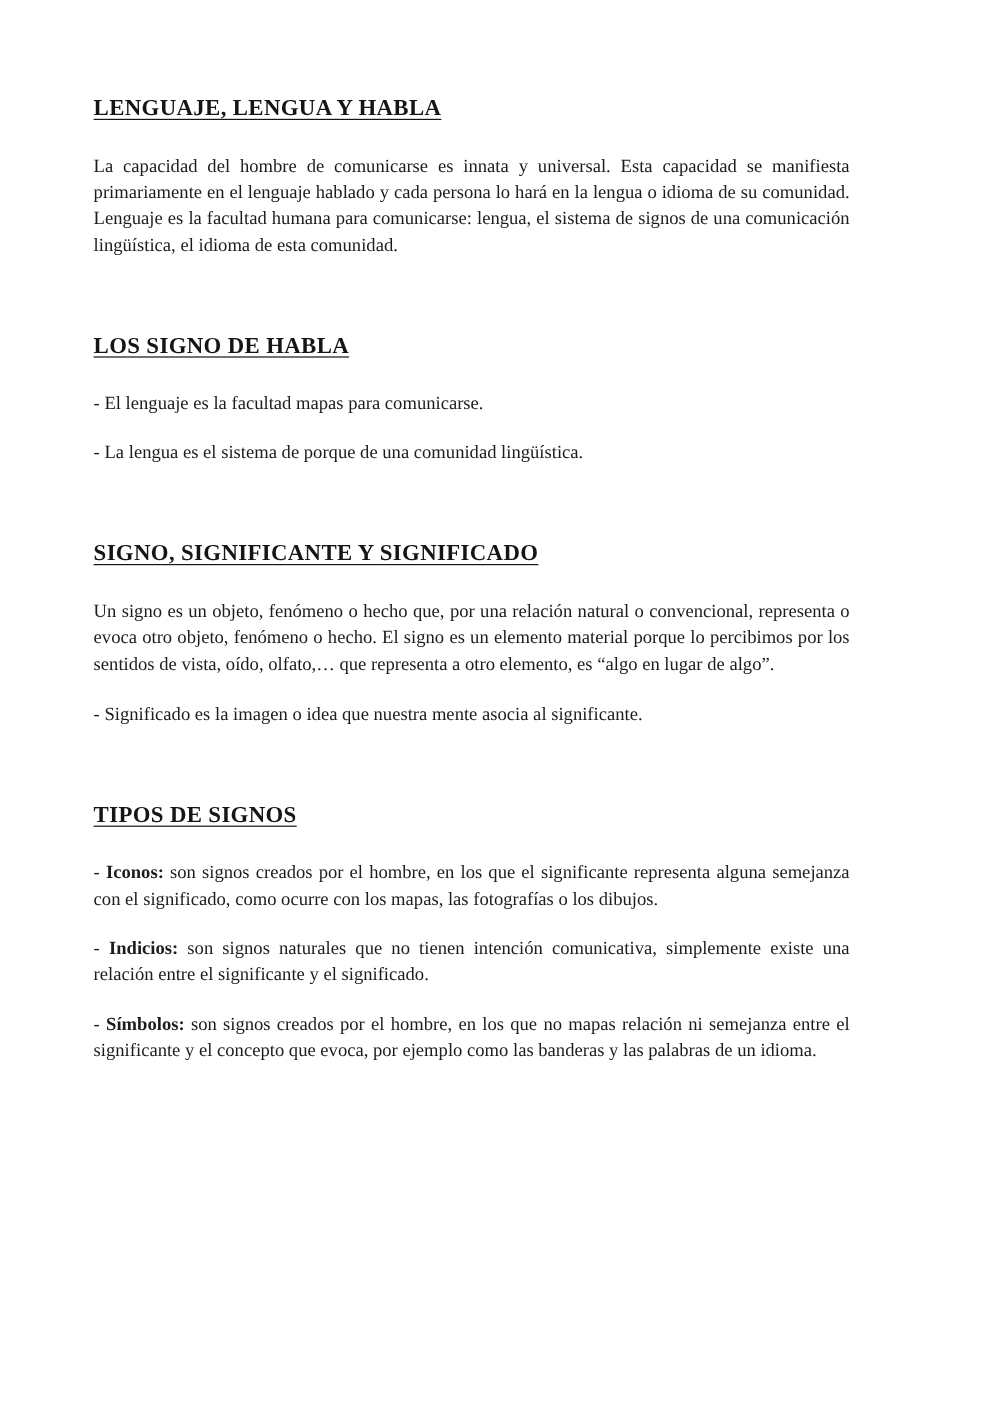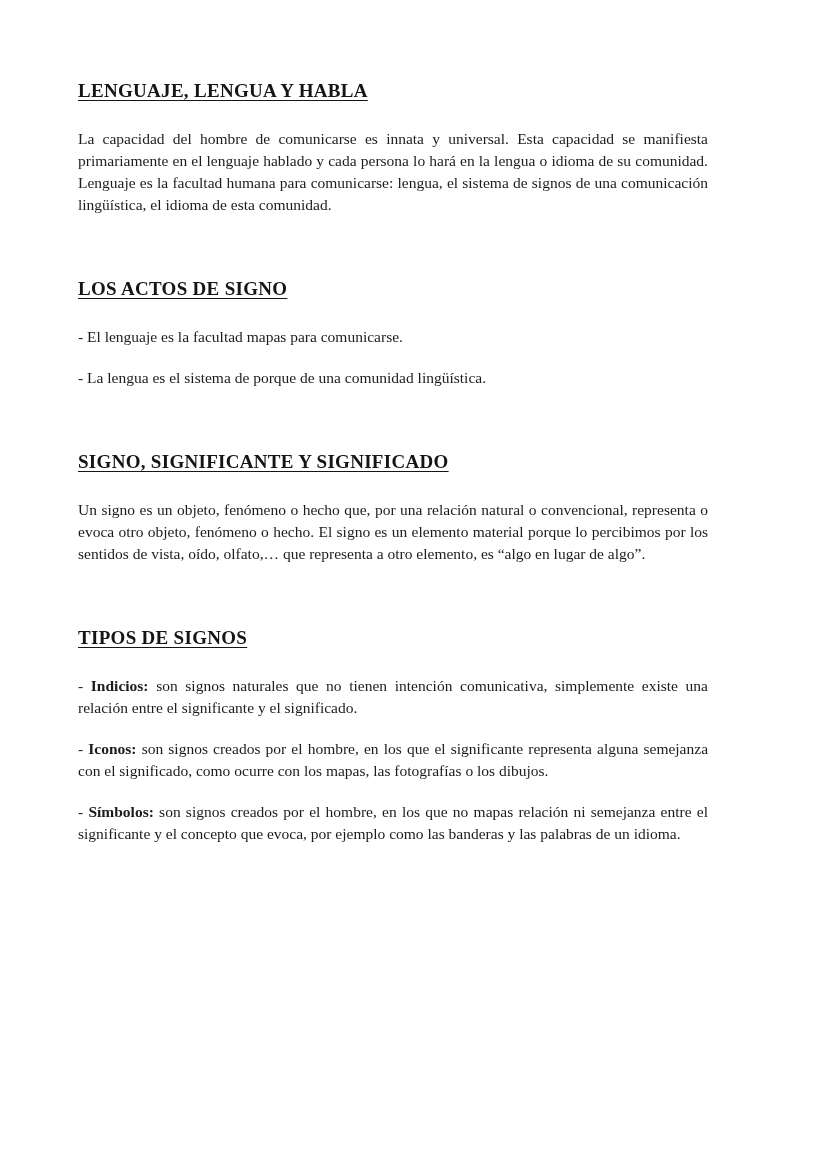--- a/index.html
+++ b/index.html
@@ -46,36 +46,37 @@
 <body>
 
 <div class="page">
 
   <section class="section">
     <h2 class="section-heading">LENGUAJE, LENGUA Y HABLA</h2>
     <p class="para">La capacidad del hombre de comunicarse es innata y universal. Esta capacidad se manifiesta primariamente en el lenguaje hablado y cada persona lo hará en la lengua o idioma de su comunidad. Lenguaje es la facultad humana para comunicarse: lengua, el sistema de signos de una comunicación lingüística, el idioma de esta comunidad.</p>
   </section>
 
   <section class="section">
-    <h2 class="section-heading">LOS ACTOS DE SIGNO</h2>
+    <h2 class="section-heading">LOS SIGNO DE HABLA</h2>
     <div class="list">
       <p class="item">- El lenguaje es la facultad mapas para comunicarse.</p>
       <p class="item">- La lengua es el sistema de porque de una comunidad lingüística.</p>
     </div>
   </section>
 
   <section class="section">
     <h2 class="section-heading">SIGNO, SIGNIFICANTE Y SIGNIFICADO</h2>
     <p class="para">Un signo es un objeto, fenómeno o hecho que, por una relación natural o convencional, representa o evoca otro objeto, fenómeno o hecho. El signo es un elemento material porque lo percibimos por los sentidos de vista, oído, olfato,… que representa a otro elemento, es “algo en lugar de algo”.</p>
     <div class="list tight">
+      <p class="item">- Significado es la imagen o idea que nuestra mente asocia al significante.</p>
     </div>
   </section>
 
   <section class="section">
     <h2 class="section-heading">TIPOS DE SIGNOS</h2>
     <div class="list">
+      <p class="item"><span>- </span><b>Iconos:</b> <span>son signos creados por el hombre, en los que el significante representa alguna semejanza con el significado, como ocurre con los mapas, las fotografías o los dibujos.</span></p>
       <p class="item"><span>- </span><b>Indicios:</b> <span>son signos naturales que no tienen intención comunicativa, simplemente existe una relación entre el significante y el significado.</span></p>
-      <p class="item"><span>- </span><b>Iconos:</b> <span>son signos creados por el hombre, en los que el significante representa alguna semejanza con el significado, como ocurre con los mapas, las fotografías o los dibujos.</span></p>
       <p class="item"><span>- </span><b>Símbolos:</b> <span>son signos creados por el hombre, en los que no mapas relación ni semejanza entre el significante y el concepto que evoca, por ejemplo como las banderas y las palabras de un idioma.</span></p>
     </div>
   </section>
 
 </div>
 
 </body></html>

